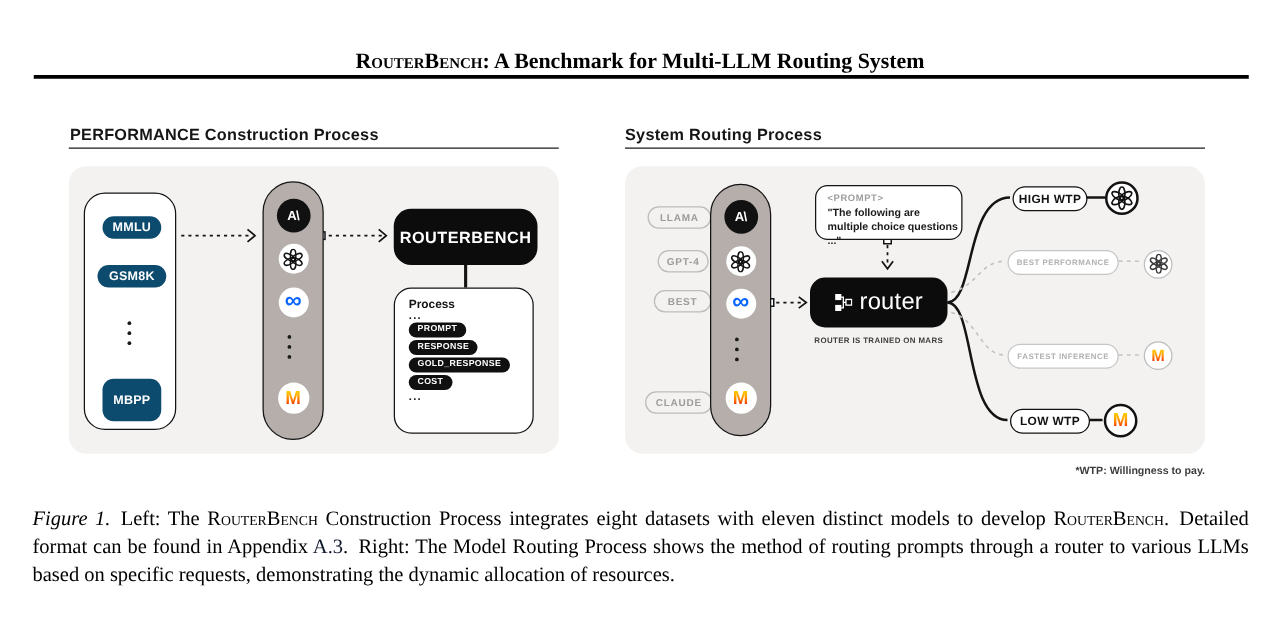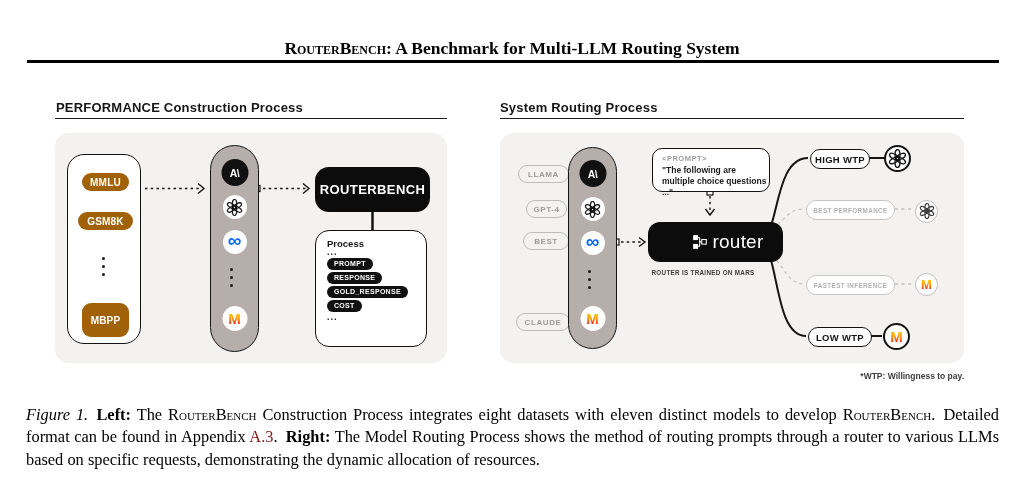--- a/index.html
+++ b/index.html
@@ -17,21 +17,21 @@
   .ptitle-rule{position:absolute;height:1.4px;background:#1c1c1c;}
 
   
   .panel{position:absolute;top:133px;height:230px;background:#f3f2f0;border-radius:14px;}
   .panel svg.wires{position:absolute;left:0;top:0;pointer-events:none;}
 
   
   .dsbox{position:absolute;left:12px;top:21px;width:72px;height:188px;background:#fff;
          border:1.5px solid #141414;border-radius:17px;}
 
-  .bpill{position:absolute;background:#a16207;color:#fff;border-radius:9px;font-weight:700;
+  .bpill{position:absolute;background:#0c4a6e;color:#fff;border-radius:9px;font-weight:700;
          font-size:10px;letter-spacing:.2px;display:flex;align-items:center;justify-content:center;}
 
   .vdots{position:absolute;display:flex;flex-direction:column;gap:5px;align-items:center;}
   .vdots i{width:3px;height:3px;border-radius:50%;background:#1a1a1a;}
 
   .capsule{position:absolute;width:47px;background:#b5aeaa;border:1.5px solid #141414;border-radius:25px;}
   .circ{position:absolute;left:50%;transform:translateX(-50%);border-radius:50%;
         display:flex;align-items:center;justify-content:center;box-sizing:border-box;background:#fff;}
   .circ.black{background:#111;}
   .anthlogo{color:#fff;font-weight:700;font-size:10.5px;letter-spacing:-.5px;}
@@ -53,21 +53,21 @@
 
   
   .gpill{position:absolute;border:1.3px solid #bcbcbc;color:#9b9b9b;border-radius:9px;
          font-size:8px;font-weight:600;letter-spacing:.6px;
          display:flex;align-items:center;justify-content:center;}
   .pbox{position:absolute;left:152px;top:15px;width:118px;height:44px;background:#fff;
         border:1.5px solid #141414;border-radius:10px;box-sizing:border-box;padding:5px 2px 0 9px;}
   .ptag{font-size:7.5px;color:#9e9e9e;letter-spacing:.5px;font-weight:600;}
   .pbody{font-size:8.5px;color:#1c1c1c;line-height:1.3;margin-top:2px;font-weight:600;}
   .routerbox{position:absolute;left:148px;top:89px;width:110px;height:40px;background:#0c0c0c;
-             border-radius:12px;color:#fff;display:flex;align-items:center;justify-content:center;gap:6px;padding-left:25px;}
+             border-radius:12px;color:#fff;display:flex;align-items:center;justify-content:center;gap:6px;}
   .router-label{font-size:19px;font-weight:500;letter-spacing:.2px;}
   .rnote{position:absolute;left:138px;top:136px;width:130px;text-align:center;
          font-size:6.3px;color:#3d3d3d;font-weight:700;letter-spacing:.3px;}
 
   .opill{position:absolute;background:#fff;border-radius:10px;
          display:flex;align-items:center;justify-content:center;}
   .opill.strong{border:1.8px solid #121212;color:#121212;font-weight:800;font-size:9.5px;letter-spacing:.3px;}
   .opill.muted{border:1.4px solid #c6c6c6;color:#b0b0b0;font-weight:700;font-size:6.3px;letter-spacing:.4px;}
   .ocirc{position:absolute;background:#fff;border-radius:50%;box-sizing:border-box;
          display:flex;align-items:center;justify-content:center;}
@@ -75,23 +75,23 @@
   .ocirc.muted{border:1.4px solid #bdbdbd;color:#3c3c3c;}
 
   .wtpnote{position:absolute;right:60px;top:371px;font-size:8.5px;color:#3c3c3c;font-weight:600;}
 
   
   .caption{position:absolute;left:26px;top:404px;width:973px;
            font-family:"Liberation Serif",serif;font-size:16.4px;line-height:1.36;
            color:#000;text-align:justify;}
   .seg-plain{}
   .seg-italic{font-style:italic;}
-  .seg-bold{font-weight:bold;}
+  .seg-bold{font-weight:normal;}
   .seg-sc{font-variant:small-caps;}
-  .seg-link{color:#7f1d1d;}
+  .seg-link{color:#0f172a;}
 </style>
 </head>
 <body>
 
 <svg width="0" height="0" style="position:absolute" aria-hidden="true">
   <defs>
     <g id="openai-g" fill="none" stroke="currentColor" stroke-width="1.7">
       <ellipse cx="12" cy="7.3" rx="3.1" ry="6.6"></ellipse>
       <ellipse cx="12" cy="7.3" rx="3.1" ry="6.6" transform="rotate(60 12 12)"></ellipse>
       <ellipse cx="12" cy="7.3" rx="3.1" ry="6.6" transform="rotate(120 12 12)"></ellipse>

